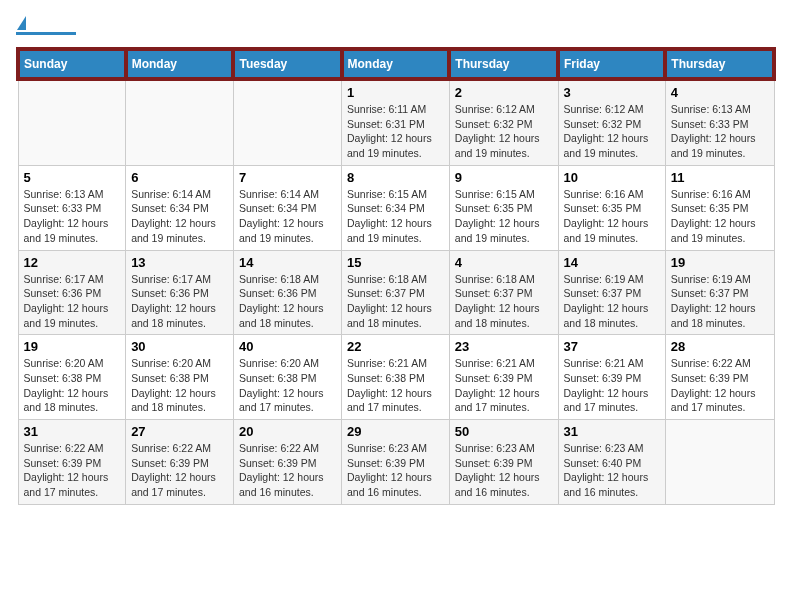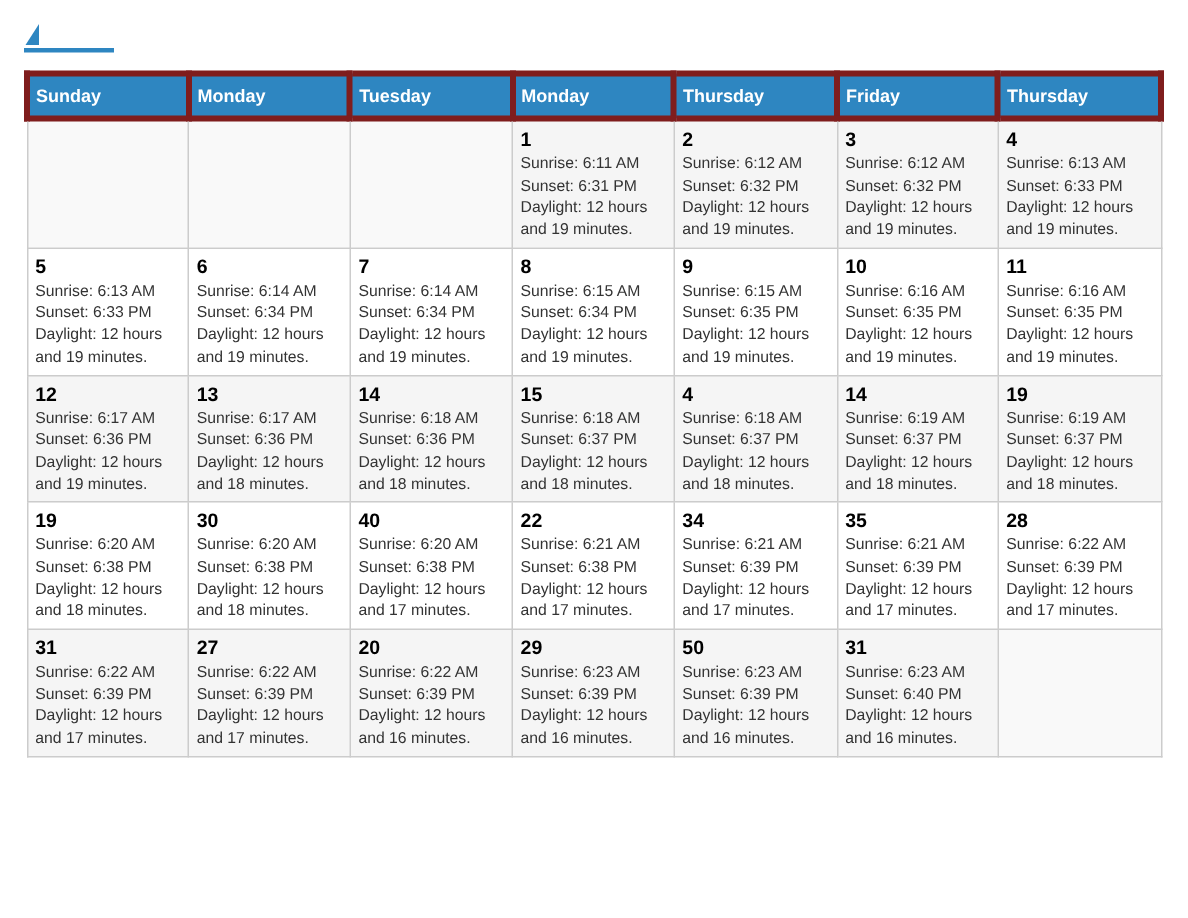--- a/index.html
+++ b/index.html
@@ -293,28 +293,28 @@
 and 17 minutes.</div>
         </td>
         <td>
           <span class="day-number">22</span>
           <div class="day-info" style="white-space: pre-line;">Sunrise: 6:21 AM
 Sunset: 6:38 PM
 Daylight: 12 hours
 and 17 minutes.</div>
         </td>
         <td>
-          <span class="day-number">34</span>
+          <span class="day-number">23</span>
           <div class="day-info" style="white-space: pre-line;">Sunrise: 6:21 AM
 Sunset: 6:39 PM
 Daylight: 12 hours
 and 17 minutes.</div>
         </td>
         <td>
-          <span class="day-number">35</span>
+          <span class="day-number">37</span>
           <div class="day-info" style="white-space: pre-line;">Sunrise: 6:21 AM
 Sunset: 6:39 PM
 Daylight: 12 hours
 and 17 minutes.</div>
         </td>
         <td>
           <span class="day-number">28</span>
           <div class="day-info" style="white-space: pre-line;">Sunrise: 6:22 AM
 Sunset: 6:39 PM
 Daylight: 12 hours

